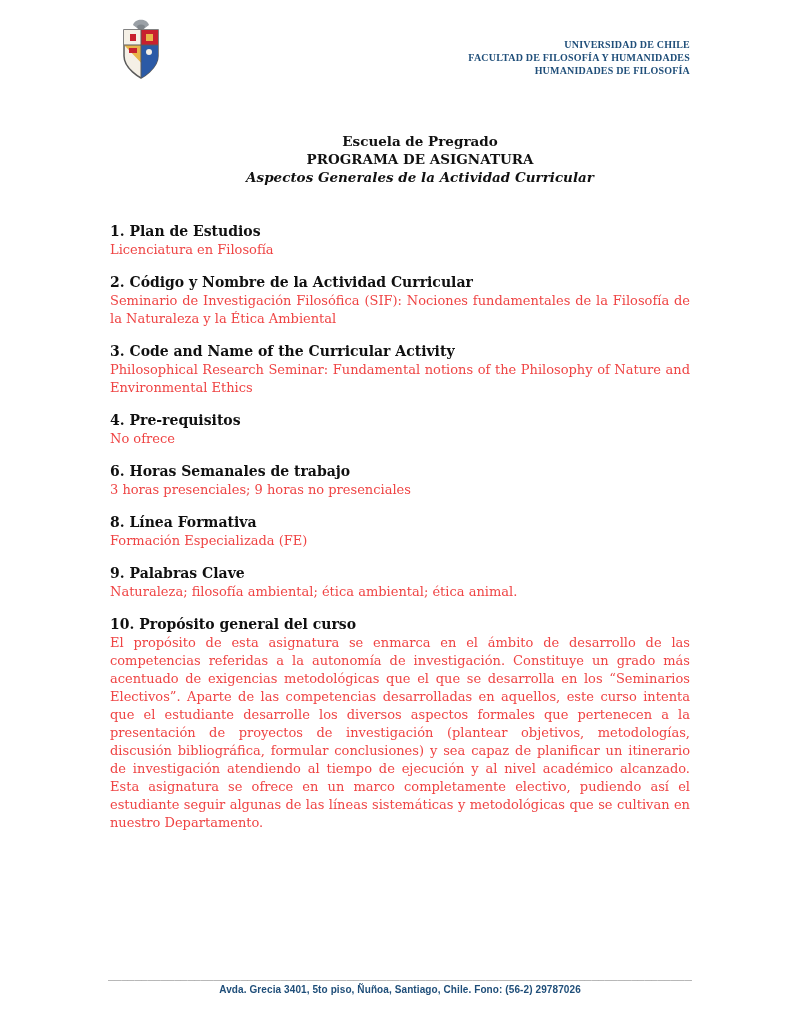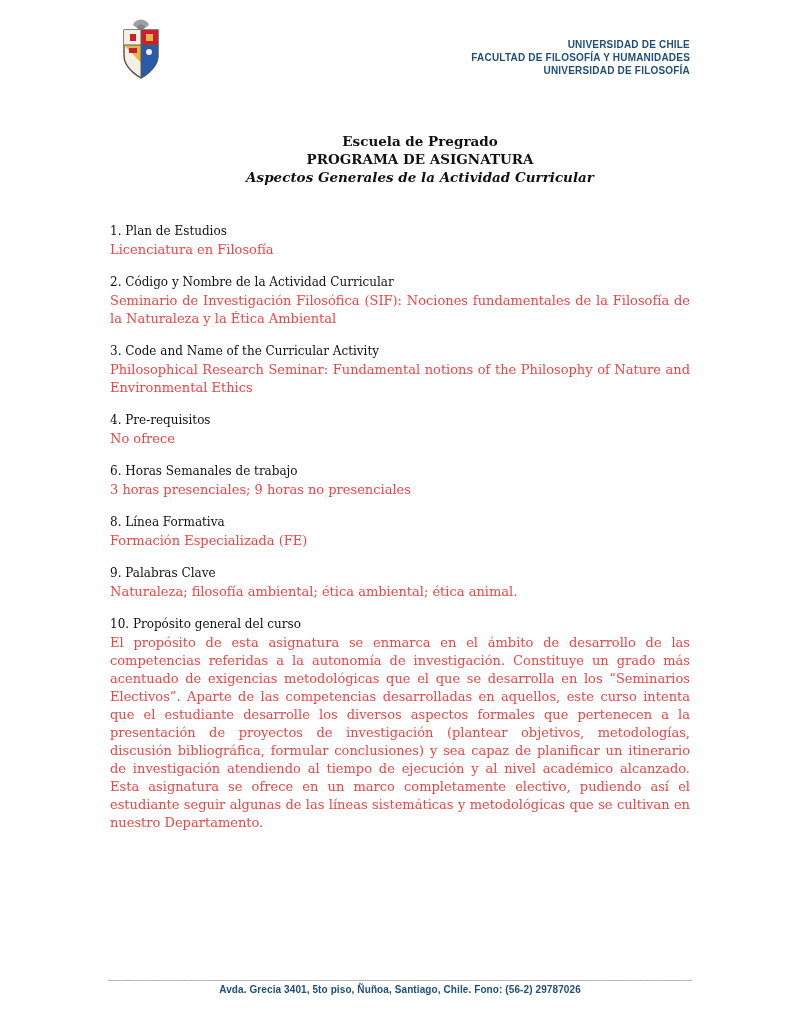--- a/index.html
+++ b/index.html
@@ -10,40 +10,40 @@
     margin:0 auto;
   }
 
   
   .top {
     display:flex; justify-content:space-between; align-items:flex-start;
     padding:16px 110px 0 118px;
   }
   .logo-wrap { width:50px; }
   .org {
-    text-align:right; font-family:Liberation Sans, sans-serif;
+    text-align:right; font-family:Liberation Serif, serif;
     font-weight:bold; font-size:10px; line-height:13px;
     color:#1f4e79; padding-top:22px; letter-spacing:0.2px;
   }
 
   
   .title-block {
     text-align:center; margin-top:46px;
     font-size:13.5px; line-height:18px; font-weight:bold; color:#111;margin-left:40px;
   }
   .title-block .t3 { font-style:italic; }
 
   
   .content {
     margin:36px 110px 0 110px;
     font-size:13px; line-height:18px;
   }
   .sec { margin-bottom:14px; }
   .sec h3 {
-    font-size:12px; font-weight:normal; color:#101010; line-height:18px;
+    font-size:14px; font-weight:bold; color:#101010; line-height:18px;
     margin-bottom:1px;
   }
   .sec p {
     text-align:justify; color:#ef4444;
   }
   .sec p:empty { display:none; }
 
   
   .footer {
     position:absolute; left:108px; right:108px; bottom:40px;
@@ -83,21 +83,21 @@
         <rect x="28" y="18" width="7" height="7" fill="#e8b54a"></rect>
         <rect x="11" y="32" width="8" height="5" fill="#c8202e"></rect>
         <circle cx="31" cy="36" r="3" fill="#f5f0e6"></circle>
 
         <path d="M23 14 v48 M6 29 h34" stroke="#5a5a5a" stroke-width="1" fill="none"></path>
       </svg>
     </div>
     <div class="org">
       <div>UNIVERSIDAD DE CHILE</div>
       <div>FACULTAD DE FILOSOFÍA Y HUMANIDADES</div>
-      <div>UNIVERSIDAD DE FILOSOFÍA</div>
+      <div>HUMANIDADES DE FILOSOFÍA</div>
     </div>
   </div>
 
   <div class="title-block">
     <div class="t1">Escuela de Pregrado</div>
     <div class="t2">PROGRAMA DE ASIGNATURA</div>
     <div class="t3">Aspectos Generales de la Actividad Curricular</div>
   </div>
 
   <div class="content">

